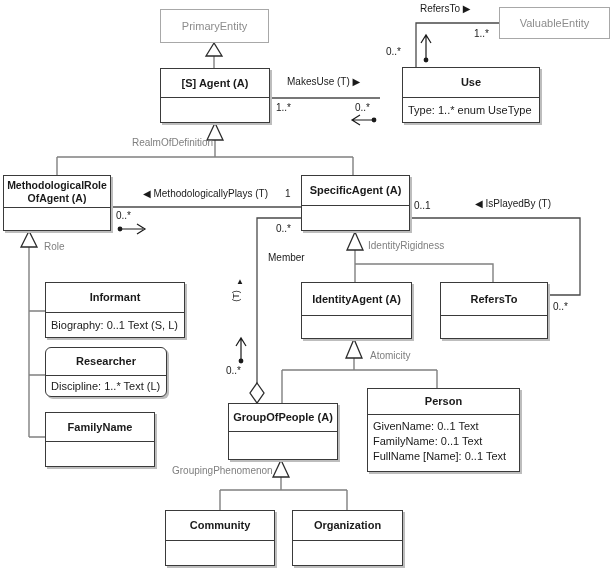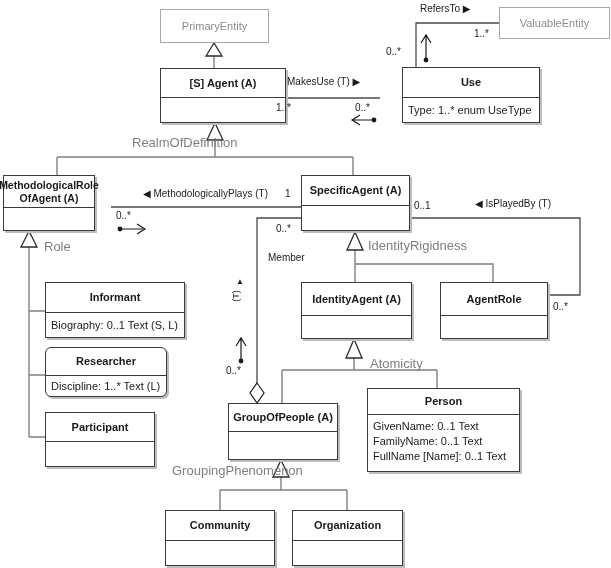--- a/index.html
+++ b/index.html
@@ -17,21 +17,21 @@
     border-bottom:1.5px solid #3a3a3a;font-weight:bold;font-size:11px;color:#1a1a1a;
     display:flex;align-items:center;justify-content:center;text-align:center;
     flex:0 0 auto;line-height:1.15;white-space:pre-line;
   }
   .cls .attrs{flex:1 1 auto;font-size:11px;color:#1a1a1a;}
   .attrs.single{display:flex;align-items:center;padding:0 5px;}
   .attrs.multi{padding:4px 5px 0 5px;line-height:15px;}
   .cls.ghost{border:1.5px solid #a8a8a8;box-shadow:none;}
   .cls.ghost .title{border-bottom:none;color:#8c8c8c;font-weight:normal;}
   .lbl{position:absolute;z-index:3;font-size:10px;color:#1a1a1a;white-space:nowrap;line-height:12px;}
-  .lbl.gray{font-size:13px;color:#7f7f7f;line-height:10px;}
+  .lbl.gray{font-size:10px;color:#7f7f7f;line-height:10px;}
   .lbl.tiny{font-size:8px;}
   .lbl.rot{transform:rotate(-90deg);transform-origin:center;font-size:9px;}
 </style>
 </head>
 <body>
 
 <div id="diagram">
 
   <svg id="wires" width="611" height="568" viewBox="0 0 611 568">
 
@@ -76,50 +76,50 @@
     </g>
   </svg>
 
   <div class="cls ghost" style="left:160px;top:9px;width:109px;height:34px;">
     <div class="title" style="flex:1 1 auto;">PrimaryEntity</div>
   </div>
   <div class="cls ghost" style="left:499px;top:7px;width:111px;height:32px;">
     <div class="title" style="flex:1 1 auto;">ValuableEntity</div>
   </div>
 
-  <div class="cls" style="left:160px;top:68px;width:126px;height:55px;">
+  <div class="cls" style="left:160px;top:68px;width:110px;height:55px;">
     <div class="title" style="height:28px;">[S] Agent (A)</div>
     <div class="attrs"></div>
   </div>
 
   <div class="cls" style="left:402px;top:67px;width:138px;height:56px;">
     <div class="title" style="height:29px;">Use</div>
     <div class="attrs single">
       <span>Type: 1..* enum UseType</span>
     </div>
   </div>
 
-  <div class="cls" style="left:3px;top:175px;width:92px;height:56px;gap:12px;">
+  <div class="cls" style="left:3px;top:175px;width:108px;height:56px;gap:12px;">
     <div class="title" style="height:31px;font-size:10.5px;">MethodologicalRole
 OfAgent (A)</div>
     <div class="attrs"></div>
   </div>
 
   <div class="cls" style="left:301px;top:282px;width:111px;height:57px;">
     <div class="title" style="height:32px;">IdentityAgent (A)</div>
     <div class="attrs"></div>
   </div>
 
   <div class="cls" style="left:301px;top:175px;width:109px;height:56px;">
     <div class="title" style="height:29px;">SpecificAgent (A)</div>
     <div class="attrs"></div>
   </div>
 
   <div class="cls" style="left:440px;top:282px;width:108px;height:57px;">
-    <div class="title" style="height:32px;">AgentRole</div>
+    <div class="title" style="height:32px;">RefersTo</div>
     <div class="attrs"></div>
   </div>
 
   <div class="cls" style="left:228px;top:403px;width:110px;height:57px;">
     <div class="title" style="height:27px;">GroupOfPeople (A)</div>
     <div class="attrs"></div>
   </div>
 
   <div class="cls" style="left:367px;top:388px;width:153px;height:84px;">
     <div class="title" style="height:25px;">Person</div>
@@ -138,21 +138,21 @@
   </div>
 
   <div class="cls" style="left:45px;top:347px;width:122px;height:50px;border-radius:6px;">
     <div class="title" style="height:27px;">Researcher</div>
     <div class="attrs single">
       <span>Discipline: 1..* Text (L)</span>
     </div>
   </div>
 
   <div class="cls" style="left:45px;top:412px;width:110px;height:55px;">
-    <div class="title" style="height:28px;">Participant</div>
+    <div class="title" style="height:28px;">FamilyName</div>
     <div class="attrs"></div>
   </div>
 
   <div class="cls" style="left:165px;top:510px;width:110px;height:56px;">
     <div class="title" style="height:29px;">Community</div>
     <div class="attrs"></div>
   </div>
 
   <div class="cls" style="left:292px;top:510px;width:111px;height:56px;">
     <div class="title" style="height:29px;">Organization</div>
@@ -174,16 +174,16 @@
   <span class="lbl" style="left:116px;top:210px;">0..*</span>
   <span class="lbl" style="left:285px;top:188px;">1</span>
   <span class="lbl" style="left:414px;top:200px;">0..1</span>
   <span class="lbl" style="left:553px;top:301px;">0..*</span>
   <span class="lbl" style="left:276px;top:223px;">0..*</span>
   <span class="lbl" style="left:226px;top:365px;">0..*</span>
 
   <span class="lbl gray" style="left:132px;top:138px;">RealmOfDefinition</span>
   <span class="lbl gray" style="left:44px;top:242px;">Role</span>
   <span class="lbl gray" style="left:368px;top:241px;">IdentityRigidness</span>
-  <span class="lbl gray" style="left:370px;top:351px;margin-top:8px;">Atomicity</span>
+  <span class="lbl gray" style="left:370px;top:351px;">Atomicity</span>
   <span class="lbl gray" style="left:172px;top:466px;">GroupingPhenomenon</span>
 
 </div>
 
 </body></html>

